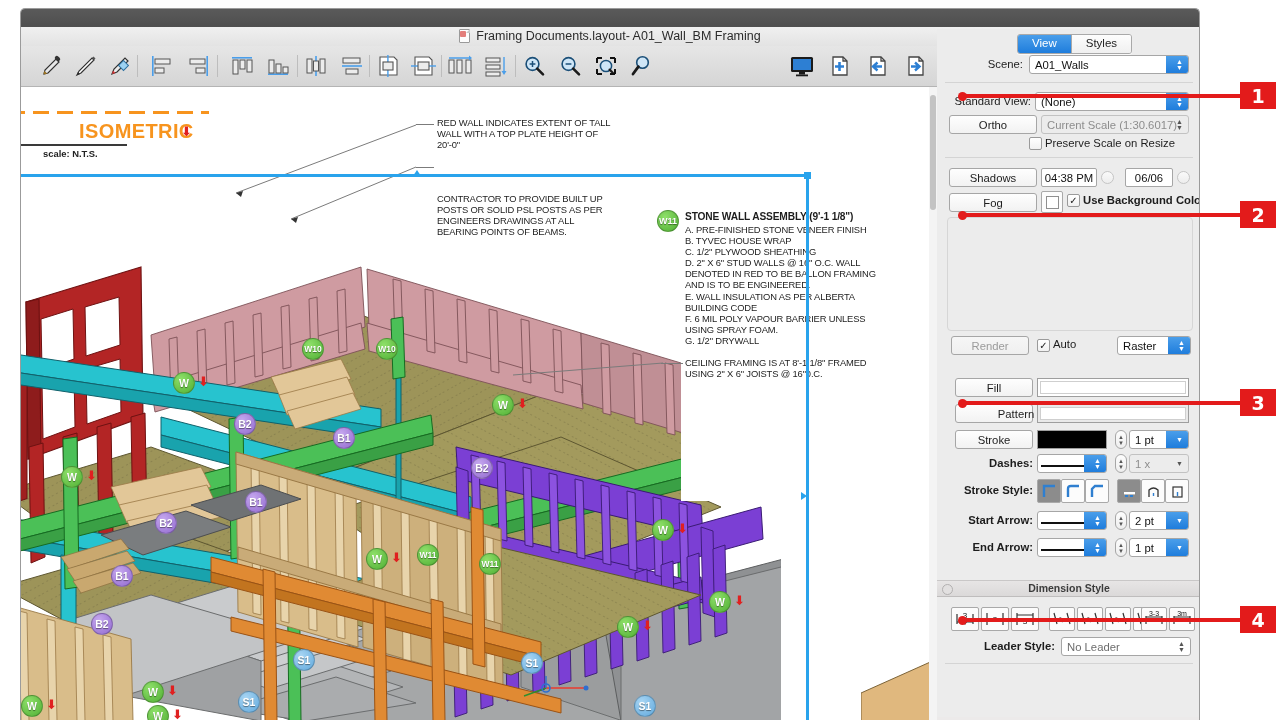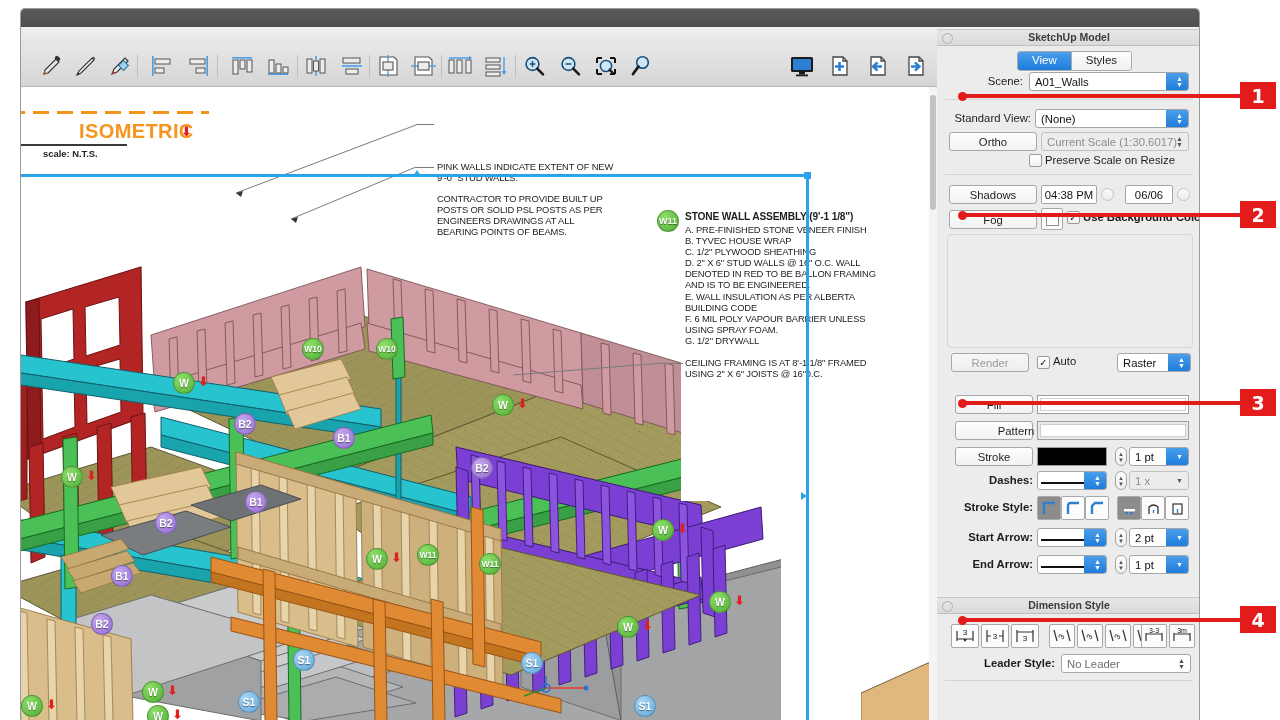--- a/index.html
+++ b/index.html
@@ -141,20 +141,25 @@
 
 <div id="root">
 
   <div class="desktop-left"></div>
   <div class="desktop-right"></div>
 
   <div class="app-window">
 
     <div class="titlebar"></div>
     <div class="titlebar-row2"></div>
+    <div class="doc-title">
+      <span class="doc-icon">
+        <span class="pg"></span><span class="mk"></span>
+      </span><span>Framing Documents.layout- A01_Wall_BM Framing</span>
+    </div>
 
     <div class="toolbar">
 
       <div class="tb-btn" style="left:14px">
         <svg width="24" height="24" viewBox="0 0 24 24">
           <path d="M4 20 L8 19 L19 8 L16 5 L5 16 Z" fill="#e8e8e8" stroke="#333" stroke-width="1.2"></path>
           <rect x="14.5" y="2.5" width="6" height="4" rx="2" transform="rotate(45 17.5 4.5)" fill="#333"></rect>
           <path d="M4 20 L6.5 19.5 L4.5 17.5 Z" fill="#f5b33c" stroke="#8a6418" stroke-width=".8"></path>
         </svg>
       </div>
@@ -568,24 +573,25 @@
           <polygon points="0,46 0,90 -6,90 -6,52" fill="#6a6c6e"></polygon>
         </svg>
 
         <div class="title-dash" style="left:-12px;top:24px;width:200px;"></div>
         <div class="title-iso" style="left:58px;top:33px;">ISOMETRIC</div>
         <div class="red-arrow" style="left:160px;top:38px;">⬇</div>
         <div class="title-rule" style="left:-12px;top:57px;width:118px;"></div>
         <div class="scale-txt" style="left:22px;top:61px;">scale: N.T.S.</div>
 
         <div class="leader" style="left:395px;top:37px;width:18px;"></div>
+        <div class="note" style="left:416px;top:30px;width:230px;">RED WALL INDICATES EXTENT OF TALL
+WALL WITH A TOP PLATE HEIGHT OF
+20'-0"</div>
 
         <div class="leader" style="left:395px;top:80px;width:18px;"></div>
-        <div class="note" style="left:416px;top:74px;width:230px;">PINK WALLS INDICATE EXTENT OF NEW
-9'-0" STUD WALLS.</div>
 
         <div class="note" style="left:416px;top:106px;width:230px;">CONTRACTOR TO PROVIDE BUILT UP
 POSTS OR SOLID PSL POSTS AS PER
 ENGINEERS DRAWINGS AT ALL
 BEARING POINTS OF BEAMS.</div>
 
         <svg width="420" height="130" viewBox="0 0 420 130" style="position:absolute;left:170px;top:20px;">
           <path d="M225,18 L45,86" stroke="#7b7b7b" stroke-width="1" fill="none"></path>
           <path d="M225,60 L100,112" stroke="#7b7b7b" stroke-width="1" fill="none"></path>
           <polygon points="45,86 52,84 50,90" fill="#333"></polygon>
@@ -661,24 +667,20 @@
       </div>
     </div>
 
     <div class="insp-scroll">
       <div class="thumb"></div>
     </div>
 
     <div class="inspector">
 
 
-      <div class="panel-head">
-        <span class="disc"></span>
-        <span>SketchUp Model</span>
-      </div>
       <div class="panel-body" style="height:337px;">
 
         <div class="seg" style="left:80px;top:5px;">
           <div class="on">View</div>
           <div>Styles</div>
         </div>
 
         <div class="lbl" style="left:0px;top:29px;width:86px;">Scene:</div>
         <div class="combo" style="left:92px;top:26px;width:160px;">
           <span>A01_Walls</span>

